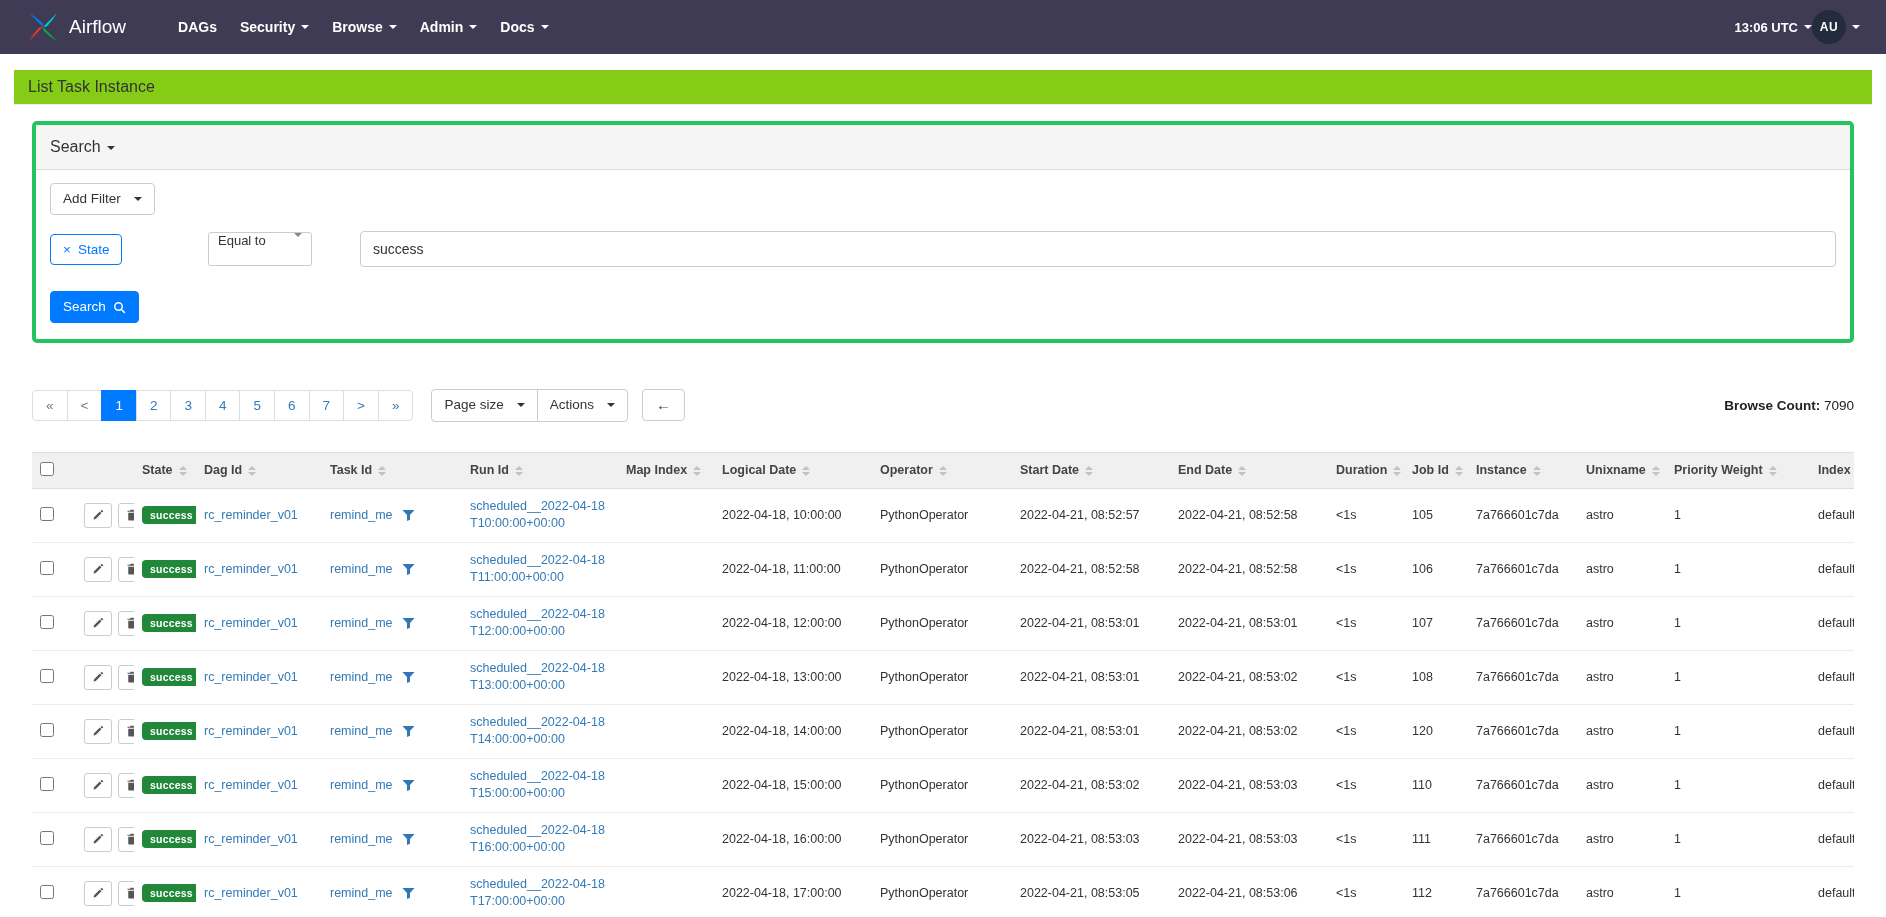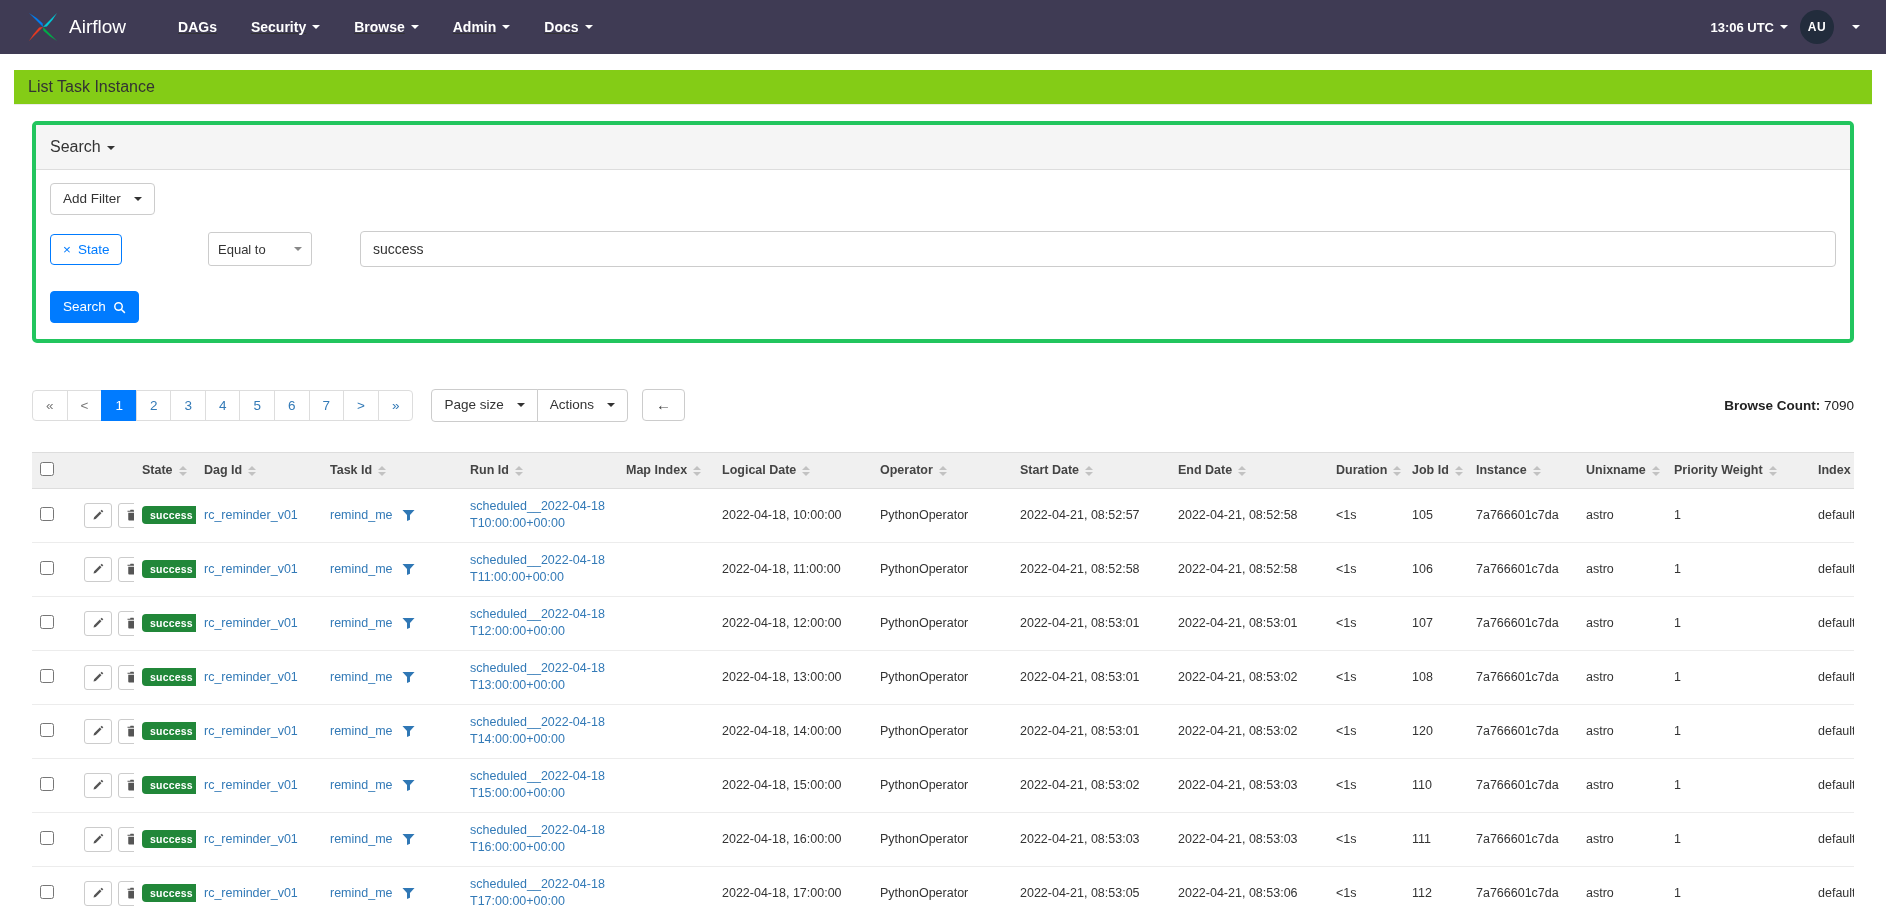--- a/index.html
+++ b/index.html
@@ -14,29 +14,29 @@
   
   .navbar {
     height: 54px;
     background: var(--navbar_bg, #3f3b54);
     display: flex;
     align-items: center;
     padding: 0 26px;
   }
   .logo { display: inline-flex; margin-right: 9px; }
   .brand { color: #fff; font-size: 19px; font-weight: 500; margin-right: 52px; }
-  .menu { display: flex; align-items: flex-start; gap: 34px; text-decoration: underline; }
+  .menu { display: flex; align-items: flex-start; gap: 23px; }
   .menu-item { color: #fff; font-size: 14px; font-weight: 600; display: inline-flex; align-items: center; }
   .caret {
     display: inline-block; width: 0; height: 0;
     border-left: 4px solid transparent; border-right: 4px solid transparent;
     border-top: 4px solid currentColor;
     margin-left: 6px; vertical-align: middle;
   }
-  .nav-right { margin-left: auto; display: flex; align-items: center; gap: 12px; }
+  .nav-right { margin-left: auto; display: flex; align-items: center; gap: 0; }
   .clock { color: #fff; font-size: 13px; font-weight: 700; display: inline-flex; align-items: center; }
   .avatar {
     width: 34px; height: 34px; border-radius: 50%;
     background: var(--avatar_bg, #222c3c);
     color: #fff; font-size: 12px; font-weight: 700;
     display: inline-flex; align-items: center; justify-content: center;
     letter-spacing: .5px;
     text-align: center;
   }
   .user-caret { color: #fff; }
@@ -74,21 +74,21 @@
   .chip-holder { width: 158px; }
   .chip {
     display: inline-flex; align-items: center; gap: 7px;
     background: #fff; border: 1px solid var(--primary, #007bff);
     color: var(--primary, #007bff); border-radius: 4px;
     padding: 7px 12px; font-size: 13.5px; font-family: inherit; cursor: pointer;
   }
   .select-box {
     width: 104px; height: 34px;
     border: 1px solid #ccc; border-radius: 3px; background: #fff;
-    display: inline-flex; align-items: center; justify-content: space-between;
+    display: inline-flex; justify-content: space-between;
     padding: 0 9px; font-size: 13px; color: #333; cursor: pointer;
   }
   .select-box .caret { color: #888; margin-left: 0; }
   .filter-input {
     flex: 1; margin-left: 48px; height: 36px;
     border: 1px solid #ccc; border-radius: 4px;
     padding: 0 12px; font-size: 14px; color: #333; font-family: inherit;
   }
   .search-btn { margin-top: 24px; }
 

